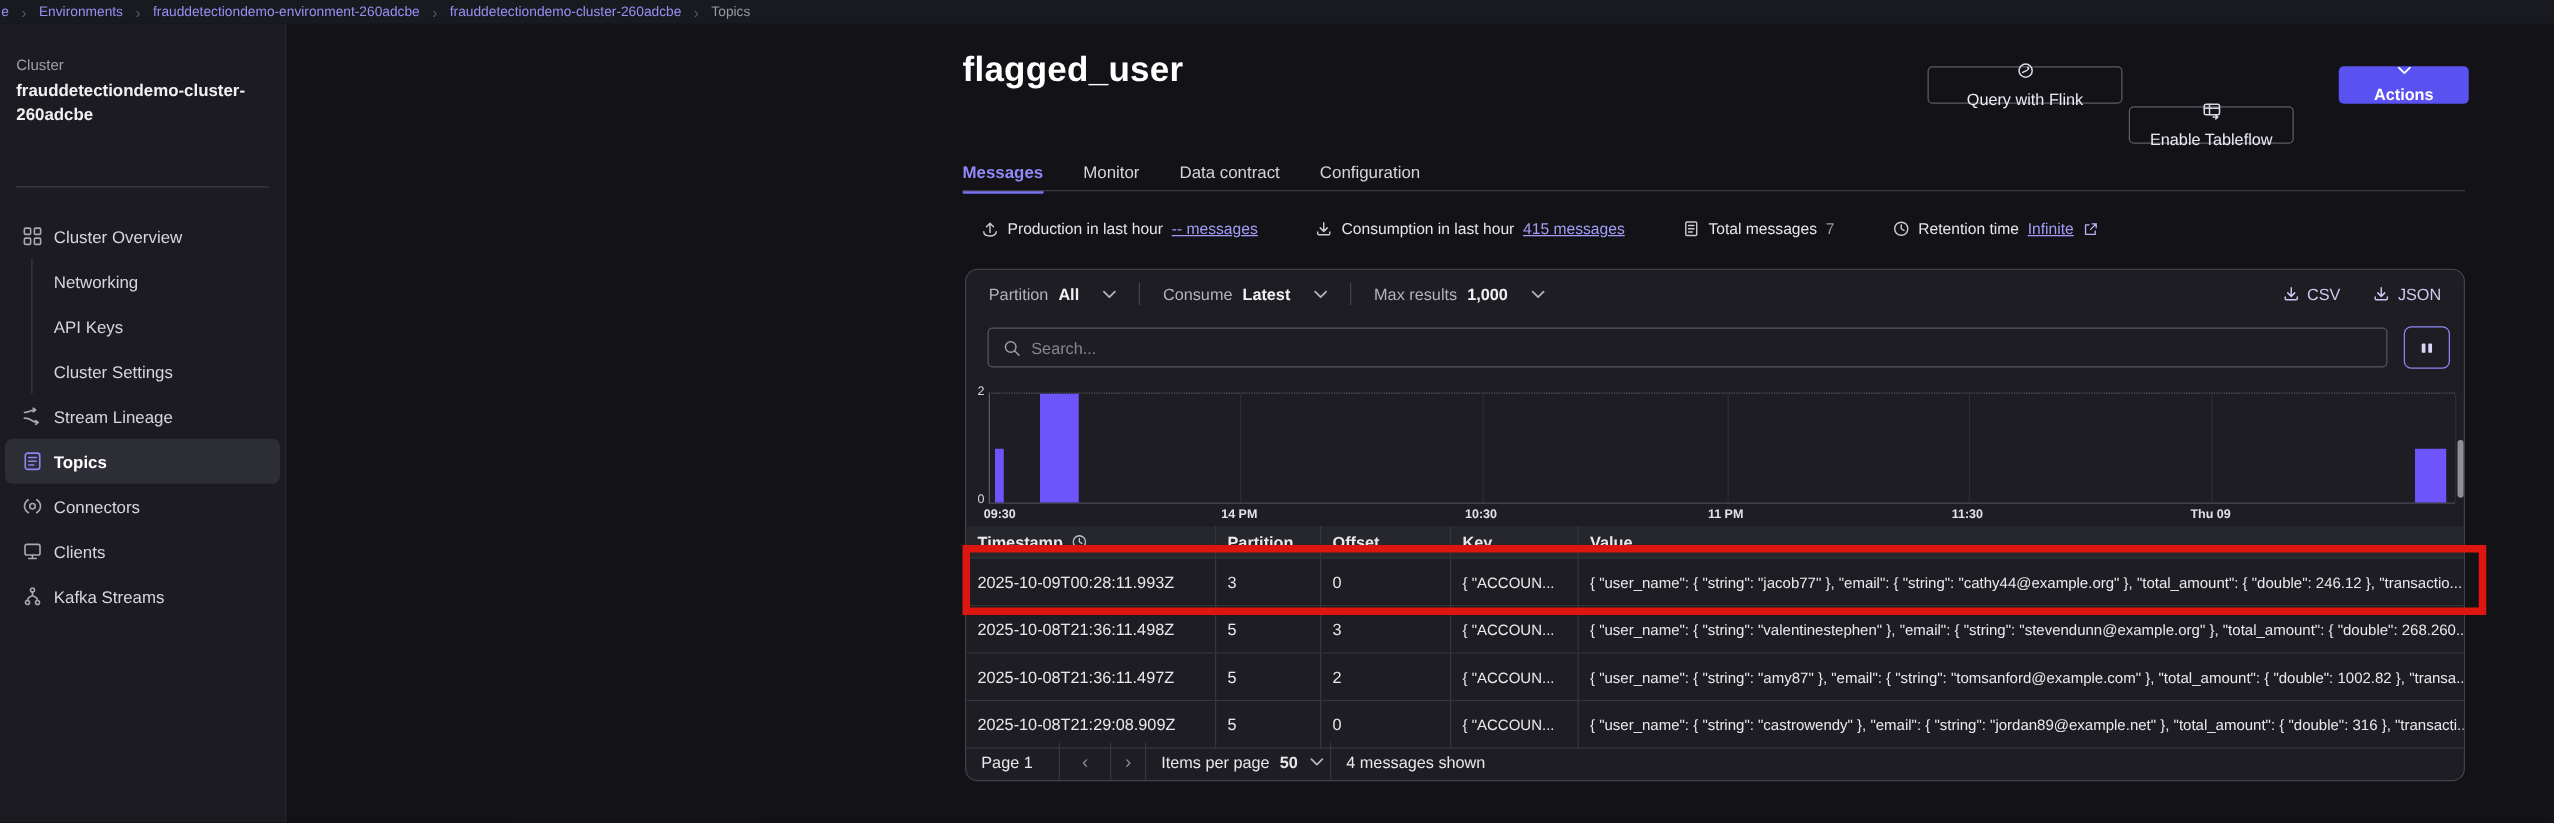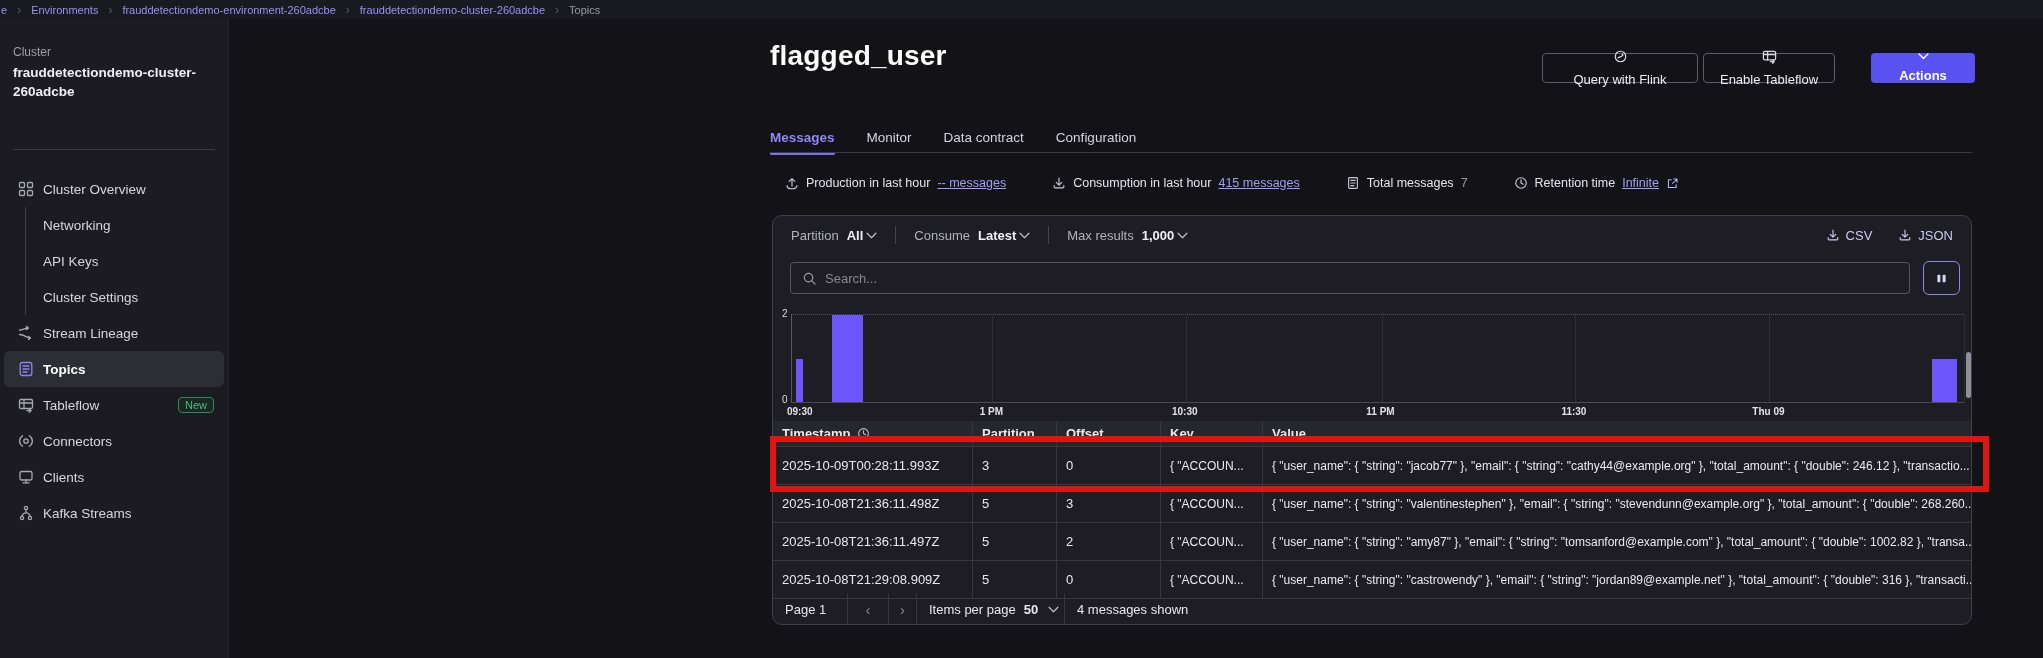--- a/index.html
+++ b/index.html
@@ -33,21 +33,21 @@
 
   .icn svg{width:100%;height:100%;fill:none;stroke:currentColor;stroke-width:1.3;stroke-linecap:round;stroke-linejoin:round;display:block;}
   .icn.filled svg{fill:currentColor;stroke:none;}
 
   
   .page-title{position:absolute;left:770px;top:40px;margin:0;font-size:28px;font-weight:700;color:#ffffff;letter-spacing:0.2px;}
   .btn{position:absolute;top:53px;height:30px;display:flex;align-items:center;justify-content:center;gap:8px;
     font-size:13px;border-radius:4px;border:1px solid #5c5c68;color:#ecebf2;background:transparent;cursor:pointer;box-sizing:border-box;font-family:Liberation Sans, sans-serif;flex-direction:column;}
   .btn .icn{width:15px;height:15px;color:#d9d8e4;}
   #btn-flink{left:1542px;width:156px;}
-  #btn-tableflow{left:1703px;width:132px;}
+  #btn-tableflow{left:1703px;width:132px;margin-top:32px;}
   #btn-actions{left:1871px;width:104px;background:#5a52f0;border:none;color:#fff;font-weight:600;}
   #btn-actions .icn{width:11px;height:7px;color:#fff;}
 
   
   .tabs{position:absolute;left:770px;top:130px;display:flex;gap:32px;font-size:13.5px;}
   .tab{padding-bottom:9px;color:#d4d4dc;cursor:pointer;position:relative;white-space:nowrap;}
   .tab.active{color:#9089f6;font-weight:600;}
   .tab.active::after{content:"";position:absolute;left:0;right:0;bottom:-1px;height:3px;background:#7a70f2;border-radius:2px;}
   .tabs-underline{position:absolute;left:770px;top:152px;width:1202px;height:1px;background:#3a3a42;}
 
@@ -58,21 +58,21 @@
   .stat-value{color:#a49cf6;text-decoration:underline;cursor:pointer;}
   .stat-value.plain{color:#9a9aa4;text-decoration:none;cursor:default;}
   .stat .ext{width:13px;height:13px;color:#b9b2f6;}
 
   
   .panel{position:absolute;left:772px;top:215px;width:1200px;height:410px;background:#1d1d23;
     border:1px solid #41414b;border-radius:10px;box-sizing:border-box;overflow:hidden;}
   .filter-row{position:absolute;top:0;left:0;right:0;height:38px;display:flex;align-items:center;padding:0 18px;font-size:13px;}
   .f-group{display:flex;align-items:center;cursor:pointer;}
   .f-label{color:#b2b2bc;margin-right:8px;}
-  .f-value{color:#f0f0f4;margin-right:3px;font-weight:600;}
+  .f-value{color:#f0f0f4;margin-right:19px;font-weight:600;}
   .f-chev{width:11px;height:7px;color:#b2b2bc;}
   .f-div{width:1px;height:18px;background:#44444e;margin:0 18px;}
   .f-spacer{flex:1;}
   .dl{display:flex;align-items:center;gap:6px;color:#cdc9f2;font-size:13px;margin-left:26px;cursor:pointer;}
   .dl .icn{width:14px;height:14px;}
 
   
   .search-box{position:absolute;top:46px;left:17px;width:1120px;height:32px;border:1px solid #55555f;border-radius:4px;box-sizing:border-box;}
   .search-icn{position:absolute;left:11px;top:8px;width:15px;height:15px;color:#9a9aa4;}
   .search-input{position:absolute;top:0;left:0;width:100%;height:100%;background:transparent;border:none;outline:none;
@@ -169,32 +169,20 @@
         <div class="nav-item active">
           <span class="icn">
             <svg viewBox="0 0 16 16">
               <rect x="2.2" y="1.5" width="11.6" height="13" rx="2"></rect>
               <line x1="5" y1="5" x2="11" y2="5"></line>
               <line x1="5" y1="8" x2="11" y2="8"></line>
               <line x1="5" y1="11" x2="9" y2="11"></line>
             </svg>
           </span>
           <span>Topics</span>
-        </div>
-        <div class="nav-item">
-          <span class="icn">
-            <svg viewBox="0 0 16 16">
-              <rect x="1.5" y="2.5" width="13" height="9" rx="1.5"></rect>
-              <line x1="1.5" y1="6" x2="14.5" y2="6"></line>
-              <line x1="6" y1="2.5" x2="6" y2="11.5"></line>
-              <path d="M9 13.5 h4 M11.3 11.8 l1.8 1.7 -1.8 1.7"></path>
-            </svg>
-          </span>
-          <span>Tableflow</span>
-          <span class="badge">New</span>
         </div>
         <div class="nav-item">
           <span class="icn">
             <svg viewBox="0 0 16 16">
               <circle cx="8" cy="8" r="2.2"></circle>
               <path d="M4.6 2.8 C2.7 4.1 1.6 6 1.6 8 c0 2 1.1 3.9 3 5.2 M11.4 2.8 c1.9 1.3 3 3.2 3 5.2 0 2 -1.1 3.9 -3 5.2"></path>
             </svg>
           </span>
           <span>Connectors</span>
         </div>
@@ -393,21 +381,21 @@
           <div class="vline" style="left: 50.3%;"></div>
           <div class="vline" style="left: 66.8%;"></div>
           <div class="vline" style="left: 83.4%;"></div>
           <div class="vline" style="left: 100%;"></div>
           <div class="chart-bar" style="left: 0.3%; width: 0.6%; height: 50%; background: rgb(110, 85, 251);"></div>
           <div class="chart-bar" style="left: 3.4%; width: 2.7%; height: 100%; background: rgb(110, 85, 251);"></div>
           <div class="chart-bar" style="left: 97.3%; width: 2.1%; height: 50%; background: rgb(110, 85, 251);"></div>
         </div>
       <div id="x-ticks">
           <span class="x-tick" style="left: 14px;">09:30</span>
-          <span class="x-tick" style="left: 218.412px; transform: translateX(-50%);">1 PM</span>
+          <span class="x-tick" style="left: 218.412px; transform: translateX(-50%);">14 PM</span>
           <span class="x-tick" style="left: 411.792px; transform: translateX(-50%);">10:30</span>
           <span class="x-tick" style="left: 607.516px; transform: translateX(-50%);">11 PM</span>
           <span class="x-tick" style="left: 800.896px; transform: translateX(-50%);">11:30</span>
           <span class="x-tick" style="left: 995.448px; transform: translateX(-50%);">Thu 09</span>
         </div>
       <div class="chart-scroll"></div>
 
       <div class="table">
         <div class="thead" id="thead">
             <div class="cell">

